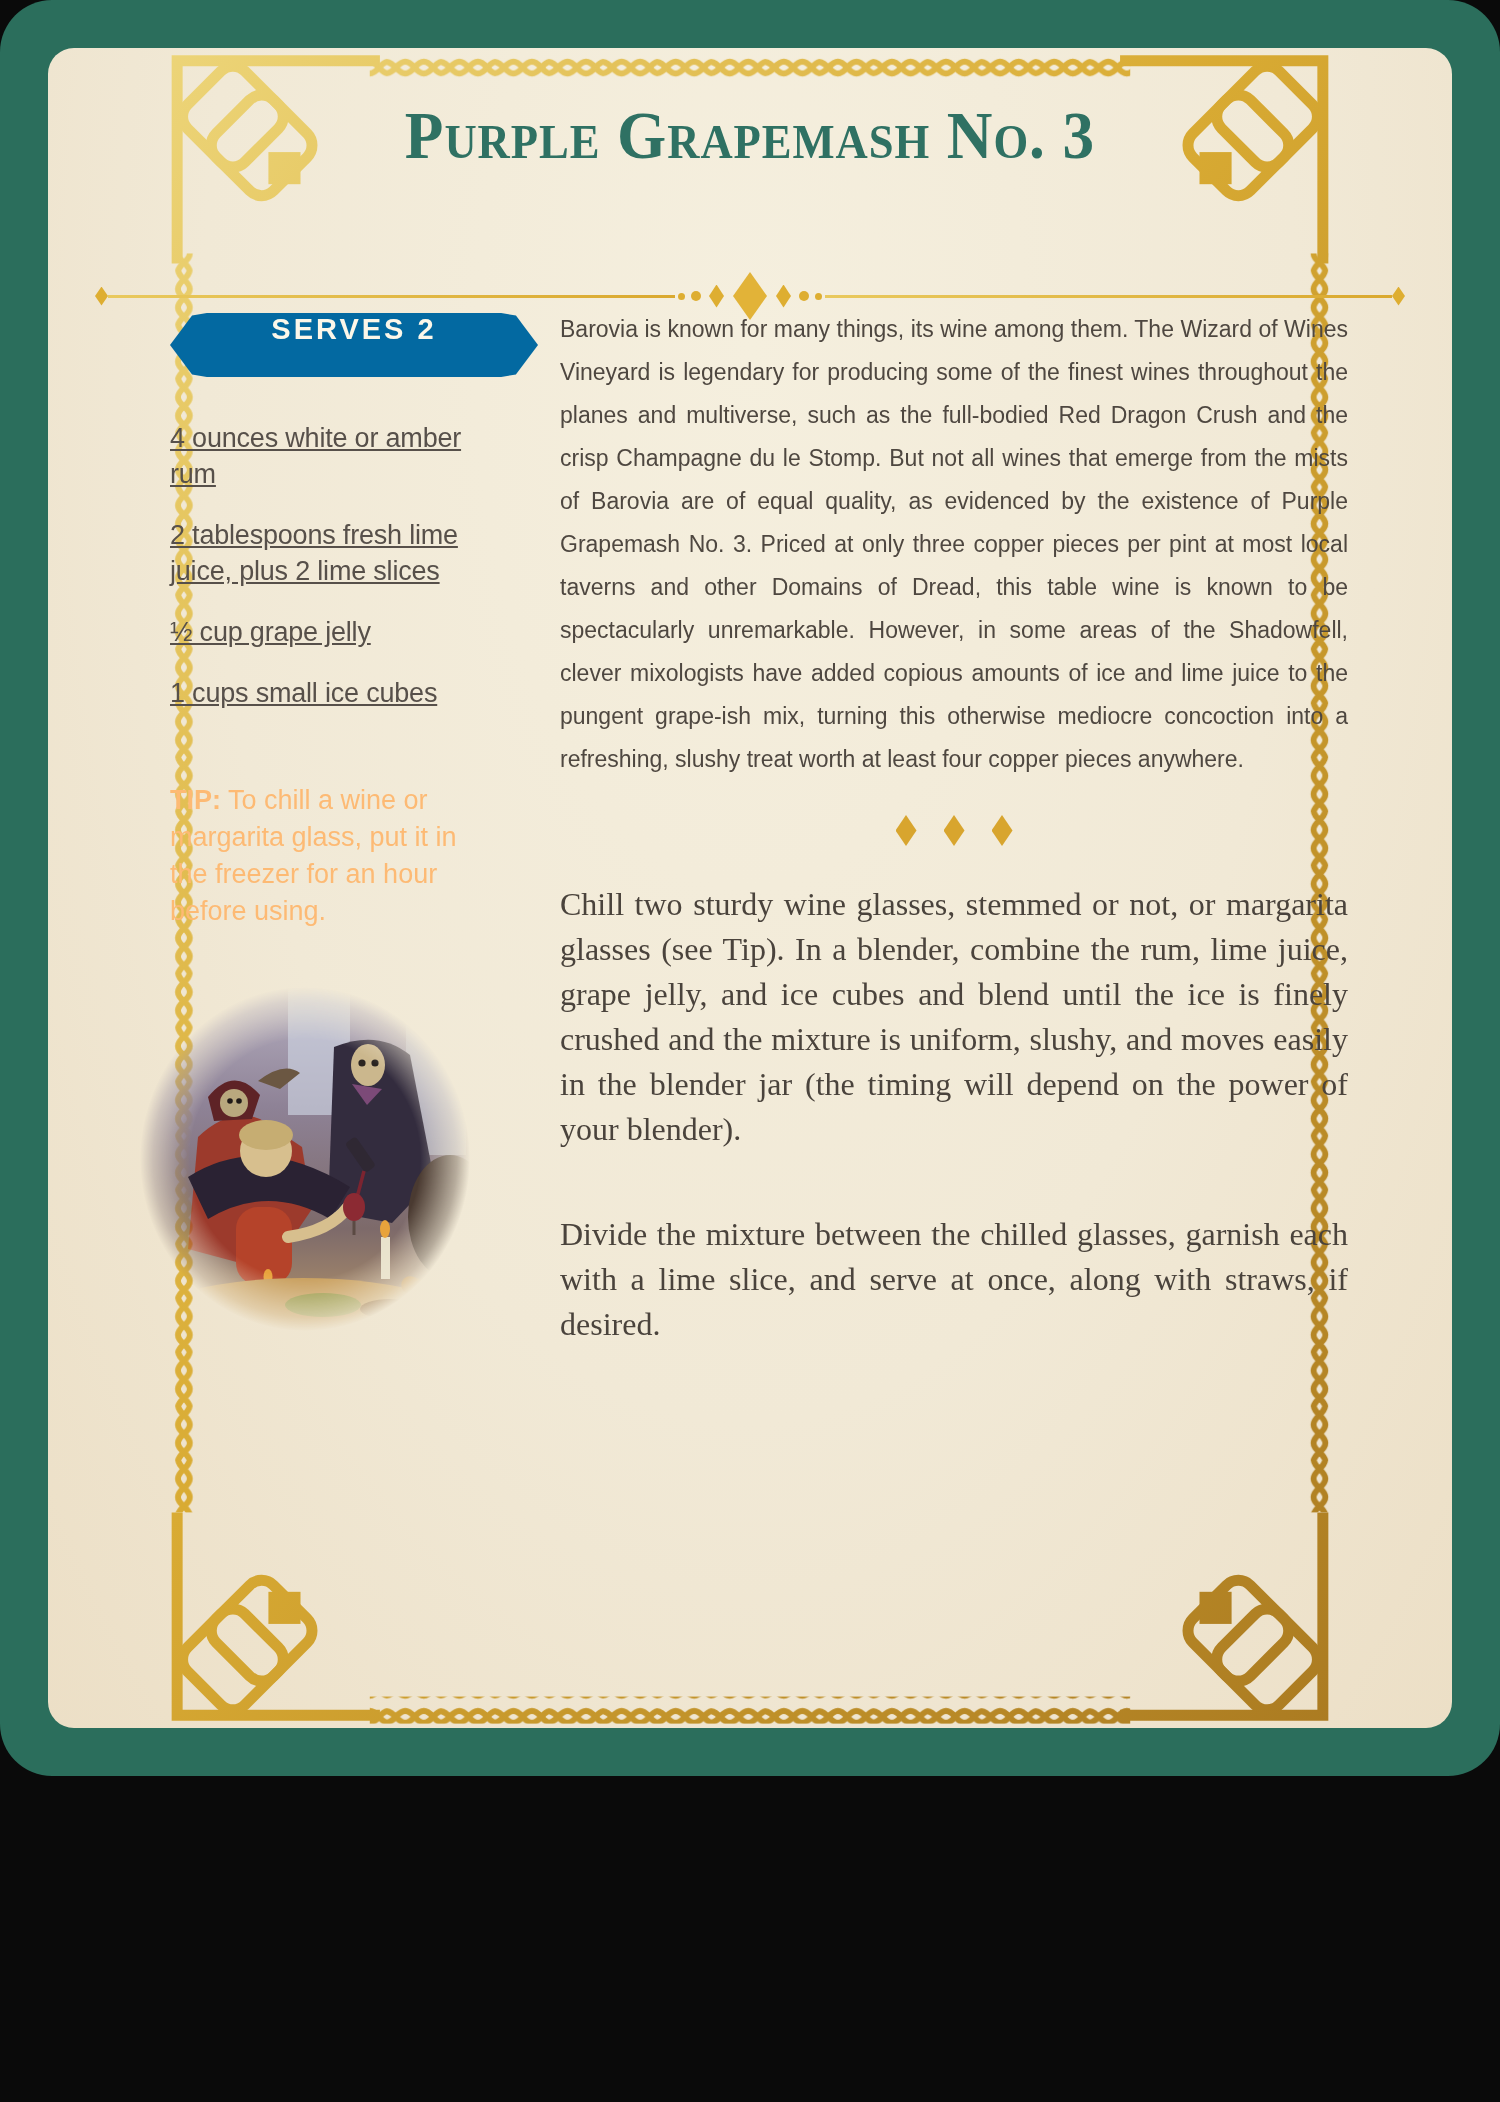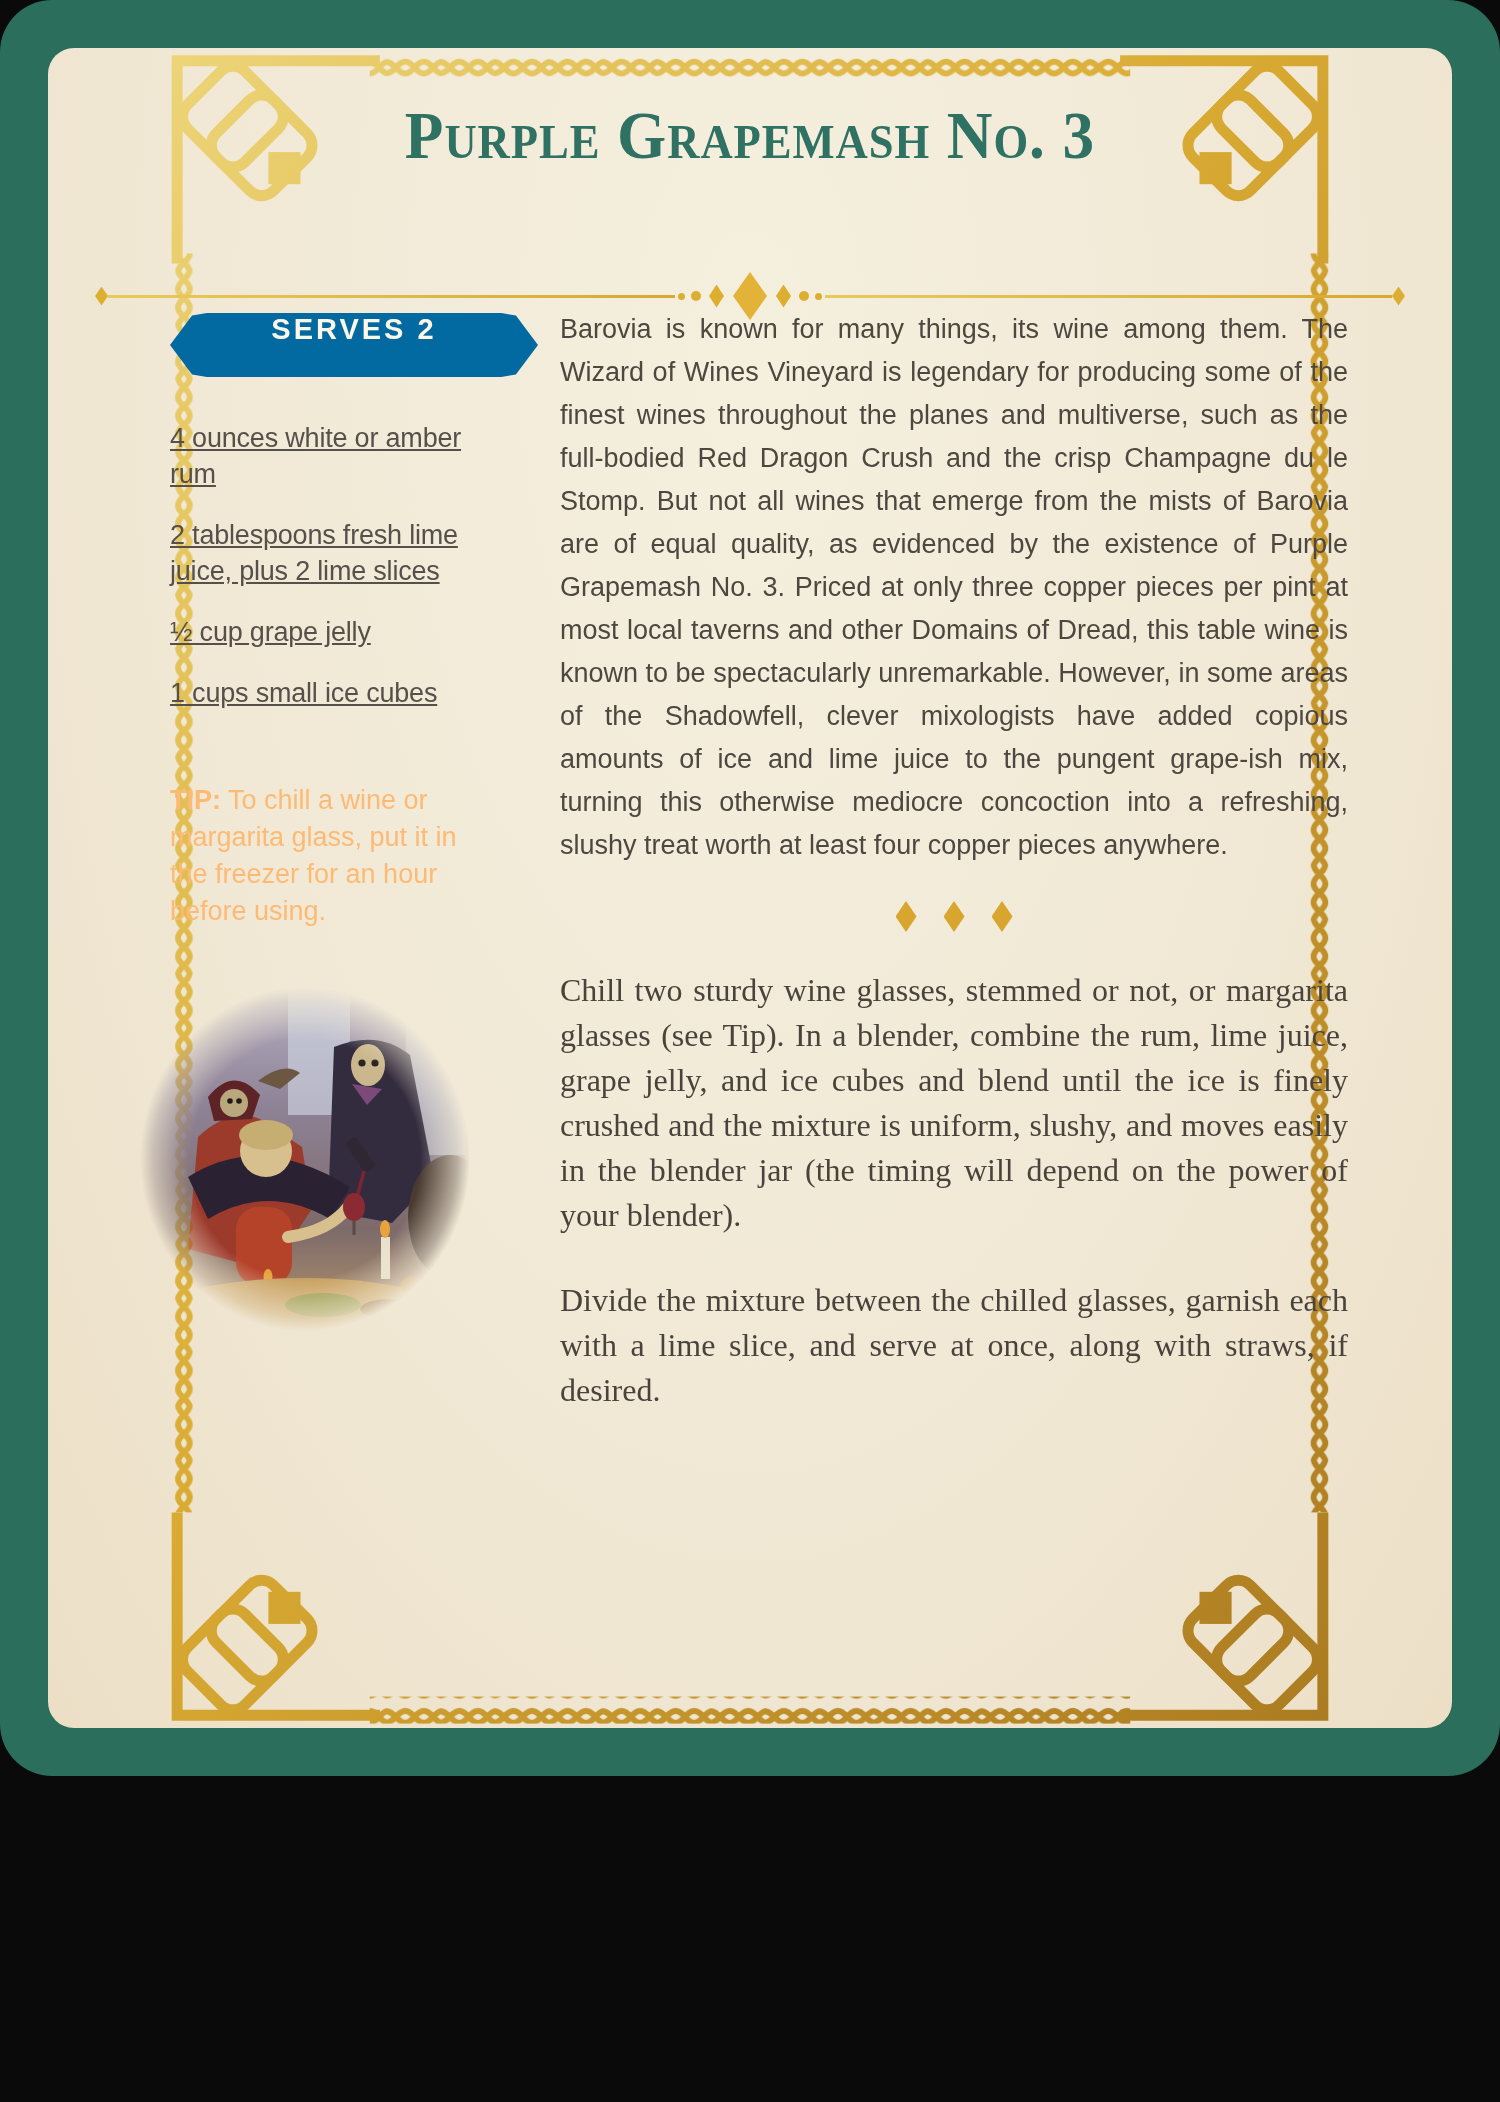--- a/index.html
+++ b/index.html
@@ -37,27 +37,27 @@
   .ingredients li{margin-bottom:25px;}
 
   .tip{position:absolute;left:170px;top:782px;width:305px;
     font-size:27px;line-height:37px;color:#fdba74;}
   .tip b{font-weight:700;}
 
   .illustration{position:absolute;left:138px;top:985px;width:334px;height:348px;}
 
   
   .right-col{position:absolute;left:560px;top:308px;width:788px;}
-  .flavor{margin:0;font-size:27px;line-height:43px;color:#4e4740;text-align:justify;}
+  .flavor{margin:0;font-size:23px;line-height:43px;color:#4e4740;text-align:justify;}
   .tri-diamonds{display:flex;justify-content:center;gap:27px;margin:34px 0 36px 0;}
   .tri-diamonds .dia-tri{width:21px;height:31px;background:#d8a52e;
     clip-path:polygon(50% 0,100% 50%,50% 100%,0 50%);}
   .step{margin:0;font-family:"Liberation Serif","DejaVu Serif",serif;
     font-size:32px;line-height:45px;color:#4a433c;text-align:justify;}
-  .step + .step{margin-top:40px;}
+  .step + .step{margin-top:60px;}
 </style>
 </head>
 <body>
 
 <div class="card">
   <div class="parchment"></div>
 
   <svg class="frame-svg" viewBox="0 0 1500 2102" aria-hidden="true">
     <defs>
       <linearGradient id="gg" x1="0" y1="0" x2="1" y2="1">

